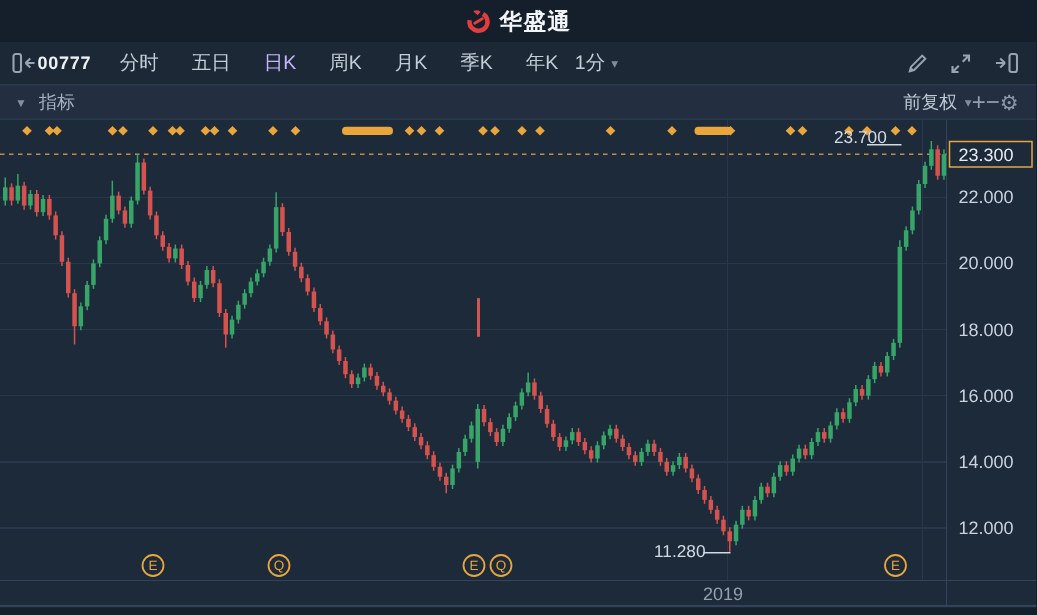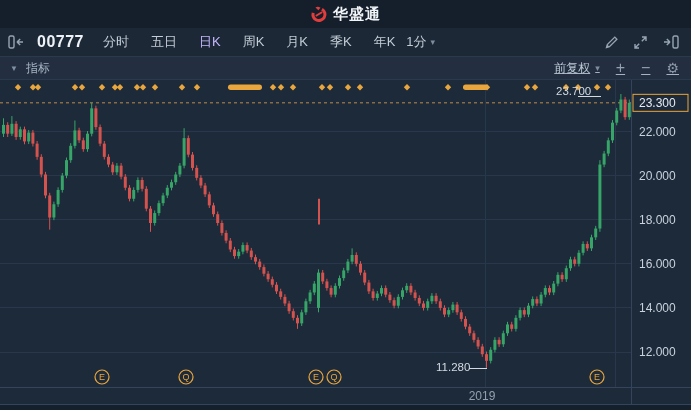--- a/index.html
+++ b/index.html
@@ -8,35 +8,35 @@
        background:#1d2a3a;color:#dde3ea;}
   
   .topbar{position:absolute;left:0;top:0;width:691px;height:28px;background:#151f2c;
           display:flex;align-items:center;justify-content:center;z-index:3;}
   .logo{display:flex;align-items:center;gap:5px;}
   .logo-name{font-size:15px;font-weight:bold;color:#f2f5f8;letter-spacing:1px;}
   
   .toolbar{position:absolute;left:0;top:28px;width:691px;height:28px;background:#1c2836;
            display:flex;align-items:center;z-index:3;font-size:13px;}
   .tb-collapse{margin-left:8px;display:flex;align-items:center;cursor:pointer;}
-  .symbol{margin-left:12px;font-weight:bold;font-size:16px;color:#eef2f6;letter-spacing:.5px;}
+  .symbol{font-weight:bold;font-size:12px;color:#eef2f6;letter-spacing:.5px;}
   .periods{display:flex;align-items:flex-end;margin-left:8px;}
   .period{padding:0 11px;color:#c3cdd7;cursor:pointer;white-space:nowrap;}
   .period.active{color:#c4b5fd;}
   .minute{color:#c3cdd7;display:flex;align-items:center;gap:4px;cursor:pointer;}
   .caret{font-size:9px;color:#7e8ea0;}
   .tb-right{margin-left:auto;display:flex;align-items:center;gap:14px;margin-right:12px;}
   .tb-right .icn{cursor:pointer;display:flex;align-items:center;}
   
   .indbar{position:absolute;left:0;top:56px;width:691px;height:24px;background:#232f40;
           border-top:1px solid #2a3a4e;border-bottom:1px solid #2a3a4e;box-sizing:border-box;
           display:flex;align-items:center;z-index:3;font-size:12px;color:#a5b3c2;}
   .ind-left{display:flex;align-items:center;gap:8px;margin-left:10px;}
   .tri{font-size:8px;color:#7f90a2;}
-  .ind-right{margin-left:auto;display:flex;align-items:flex-start;gap:16px;margin-right:12px;text-decoration:underline;}
+  .ind-right{margin-left:auto;display:flex;align-items:flex-end;margin-right:12px;}
   .adjust{display:flex;align-items:center;gap:5px;color:#bec9d4;cursor:pointer;}
   .zoombtn{font-size:16px;line-height:1;color:#93a0ae;cursor:pointer;}
   .gear{font-size:14px;color:#8b98a8;cursor:pointer;}
   
   #chart-svg{position:absolute;left:0;top:0;z-index:1;}
 </style>
 </head>
 <body>
 
 <div class="app">

